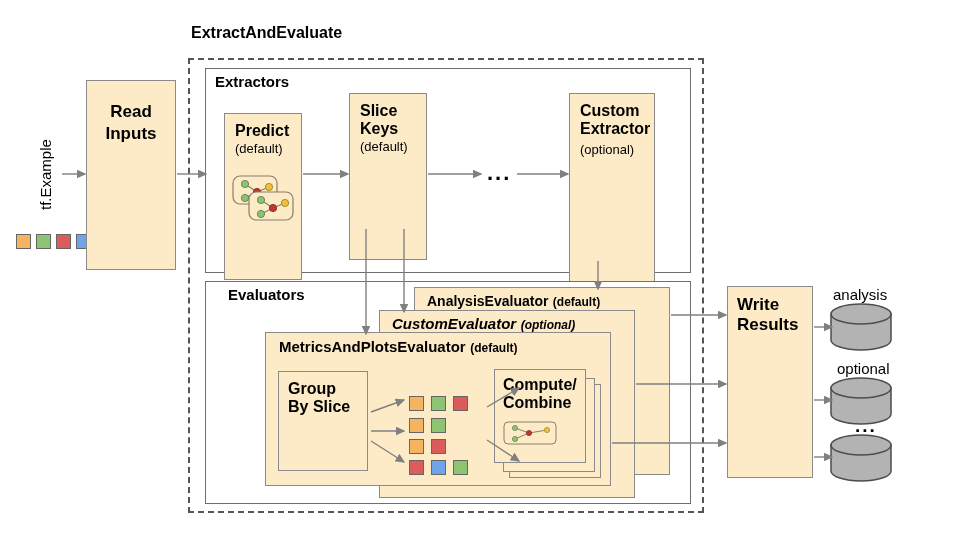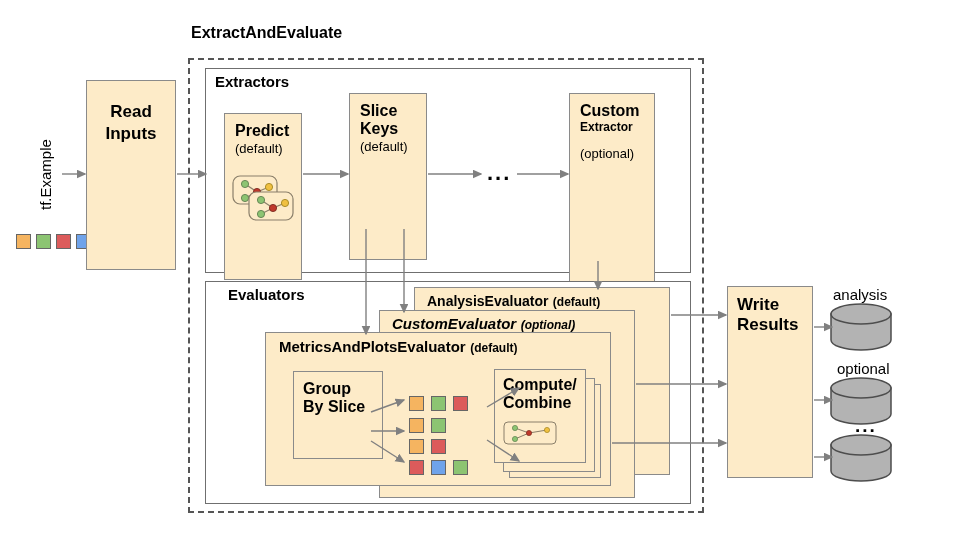--- a/index.html
+++ b/index.html
@@ -70,21 +70,21 @@
   <div class="abs box" style="left:349px;top:93px;width:78px;height:167px;">
     <div class="t-b" style="font-size:16px;margin:8px 0 0 10px;">Slice</div>
     <div class="t-b" style="font-size:16px;margin:0 0 0 10px;">Keys</div>
     <div class="t-n" style="font-size:13px;margin:1px 0 0 10px;">(default)</div>
   </div>
 
   <div class="abs" style="left:487px;top:160px;font-size:22px;font-weight:bold;letter-spacing:2px;">...</div>
 
   <div class="abs box" style="left:569px;top:93px;width:86px;height:210px;">
     <div class="t-b" style="font-size:16px;margin:8px 0 0 10px;">Custom</div>
-    <div class="t-b" style="font-size:12px;margin:0 0 12px 10px;">Extractor</div>
+    <div class="t-b" style="font-size:16px;margin:0 0 4px 10px;">Extractor</div>
     <div class="t-n" style="font-size:13px;margin:1px 0 0 10px;">(optional)</div>
   </div>
 
   <div class="abs plain" style="left:205px;top:281px;width:486px;height:223px;"></div>
   <div class="lbl" style="left:228px;top:286px;font-size:15px;">Evaluators</div>
 
   <div class="abs box" style="left:414px;top:287px;width:256px;height:188px;">
     <div style="margin:4px 0 0 12px;white-space:nowrap;">
       <span class="t-b" style="font-size:14px;">AnalysisEvaluator</span>
       <span class="t-b" style="font-size:12px;">(default)</span>
@@ -98,21 +98,21 @@
     </div>
   </div>
 
   <div class="abs box" style="left:265px;top:332px;width:346px;height:154px;">
     <div style="margin:5px 0 0 13px;white-space:nowrap;">
       <span class="t-b" style="font-size:15px;">MetricsAndPlotsEvaluator</span>
       <span class="t-b" style="font-size:12px;">(default)</span>
     </div>
   </div>
 
-  <div class="abs box" style="left:278px;top:371px;width:90px;height:88px;margin-left:15px;">
+  <div class="abs box" style="left:278px;top:371px;width:90px;height:100px;">
     <div class="t-b" style="font-size:16px;margin:8px 0 0 9px;">Group</div>
     <div class="t-b" style="font-size:16px;margin:0 0 0 9px;">By Slice</div>
   </div>
 
   <div class="abs" style="left:409px;top:396px;width:70px;height:70px;">
     <span class="sq" style="left:0px;top:0px;background:#f5b460;"></span>
     <span class="sq" style="left:22px;top:0px;background:#8cc472;"></span>
     <span class="sq" style="left:44px;top:0px;background:#dc5b5b;"></span>
     <span class="sq" style="left:0px;top:22px;background:#f5b460;"></span>
     <span class="sq" style="left:22px;top:22px;background:#8cc472;"></span>

